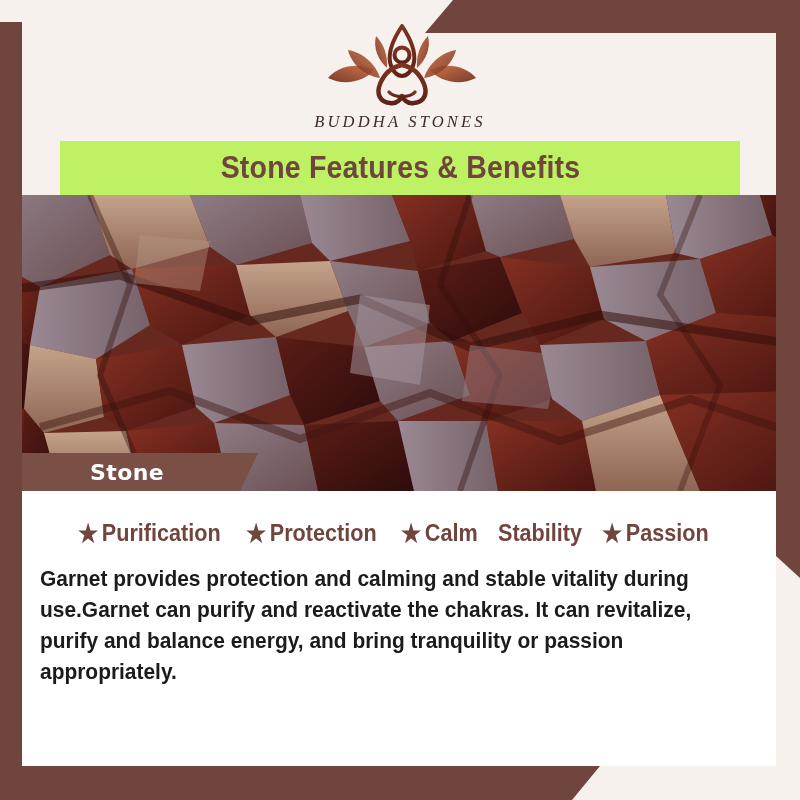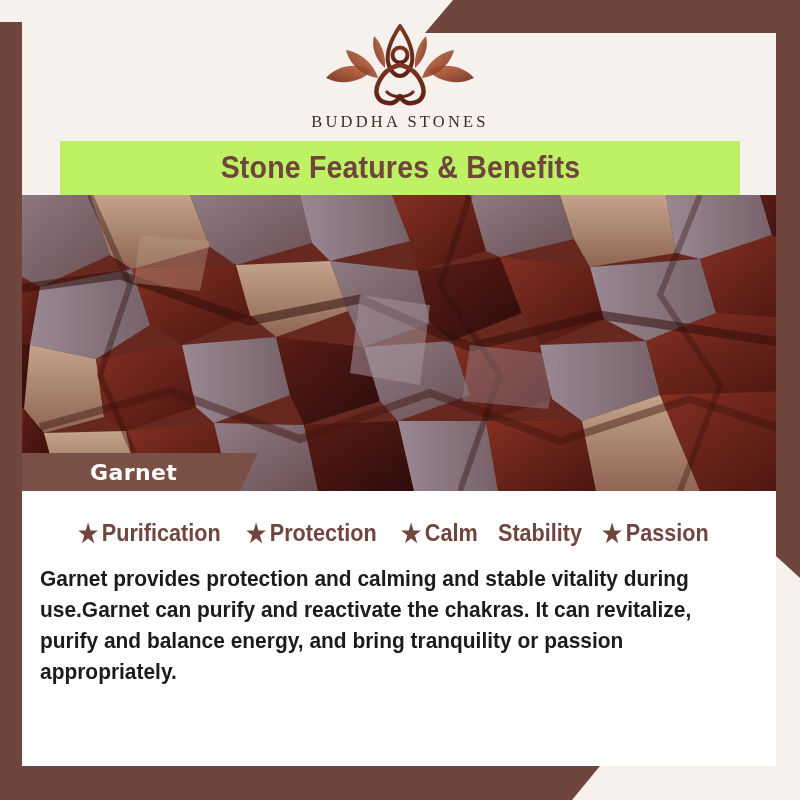--- a/index.html
+++ b/index.html
@@ -37,21 +37,21 @@
     position:absolute;left:22px;top:33px;width:754px;height:733px;
     background:#fdfcfb;z-index:1;
   }
 
   
   .header{
     position:absolute;left:0;top:0;width:800px;height:195px;
     background:#f7f1ed;z-index:3;
     display:flex;flex-direction:column;align-items:center;
   }
-  .logo-wrap{margin-top:22px;display:flex;flex-direction:column;align-items:center;}
+  .logo-wrap{margin-top:22px;display:flex;flex-direction:column;align-items:flex-end;font-style:italic;}
   .logo-mark{width:168px;height:88px;display:block;}
   .logo-word{
     font-family:"Liberation Serif", serif;
     font-size:16.5px;letter-spacing:3.2px;color:#3d2b26;
     margin-top:2px;font-weight:400;
   }
 
   .title-band{
     position:absolute;left:60px;top:141px;width:680px;height:54px;
     background:#bef264;z-index:4;
@@ -243,21 +243,21 @@
       <path d="M700 0 L660 100 L720 190 L680 296" fill="none" stroke="#2b0c0a" stroke-width="6" opacity=".35"></path>
 
       <polygon points="360,100 430,110 420,190 350,178" fill="#b3a9b6" opacity=".55"></polygon>
       <polygon points="470,150 560,160 548,214 462,206" fill="#a69aa6" opacity=".45"></polygon>
       <polygon points="140,40 210,46 200,96 134,88" fill="#cbb19a" opacity=".4"></polygon>
       <rect width="800" height="296" fill="#5a1f19" opacity=".16"></rect>
     </svg>
   </div>
 
   <div class="stone-tag">
-    <span class="stone-tag-label">Garnet</span>
+    <span class="stone-tag-label">Stone</span>
   </div>
 
   <div class="content">
     <div class="benefits">
       <span class="benefit">
         <span class="star">★</span>
         <span>Purification</span>
       </span>
       <span class="benefit">
         <span class="star">★</span>

